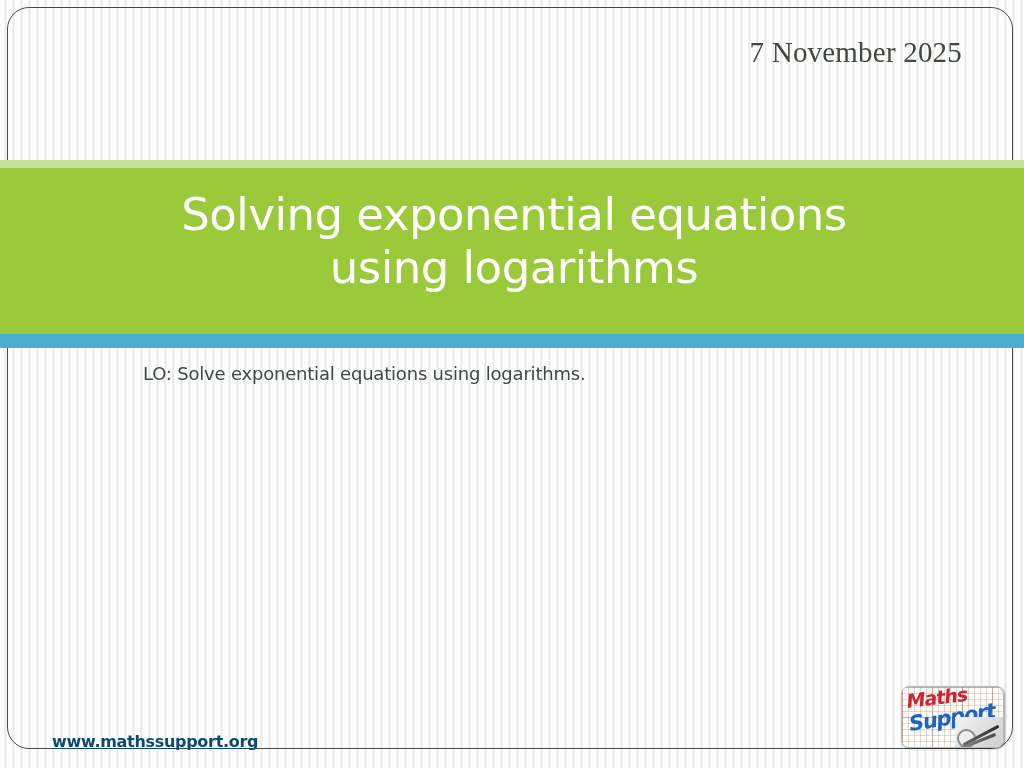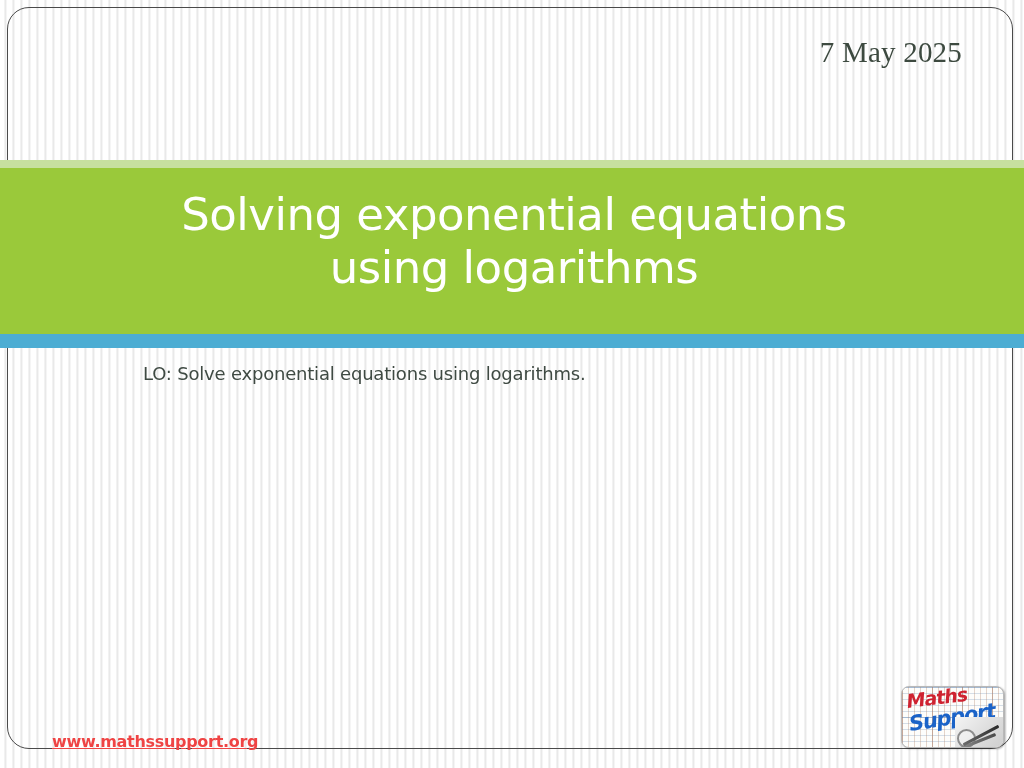--- a/index.html
+++ b/index.html
@@ -132,21 +132,21 @@
   }
 
   
   .footer-link {
     position: absolute;
     left: 52px;
     top: 732px;
     font-family: "DejaVu Sans", sans-serif;
     font-size: 16px;
     font-weight: bold;
-    color: #ef4444;
+    color: #0c4a6e;
     text-decoration: underline;
     letter-spacing: -0.3px;
     white-space: nowrap;
   }
 
   
   .logo {
     position: absolute;
     left: 901px;
     top: 686px;
@@ -236,21 +236,21 @@
 </style>
 </head>
 <body>
 
 <div class="slide">
 
   <div class="slide-bg"></div>
 
   <div class="slide-frame"></div>
 
-  <div class="date-text">7 May 2025</div>
+  <div class="date-text">7 November 2025</div>
 
   <div class="title-band-wrap">
     <div class="band-top-light"></div>
     <div class="band-green"></div>
     <div class="band-blue"></div>
     <div class="title-text">Solving exponential equations using logarithms</div>
   </div>
 
   <div class="lo-text">LO: Solve exponential equations using logarithms.</div>
 

